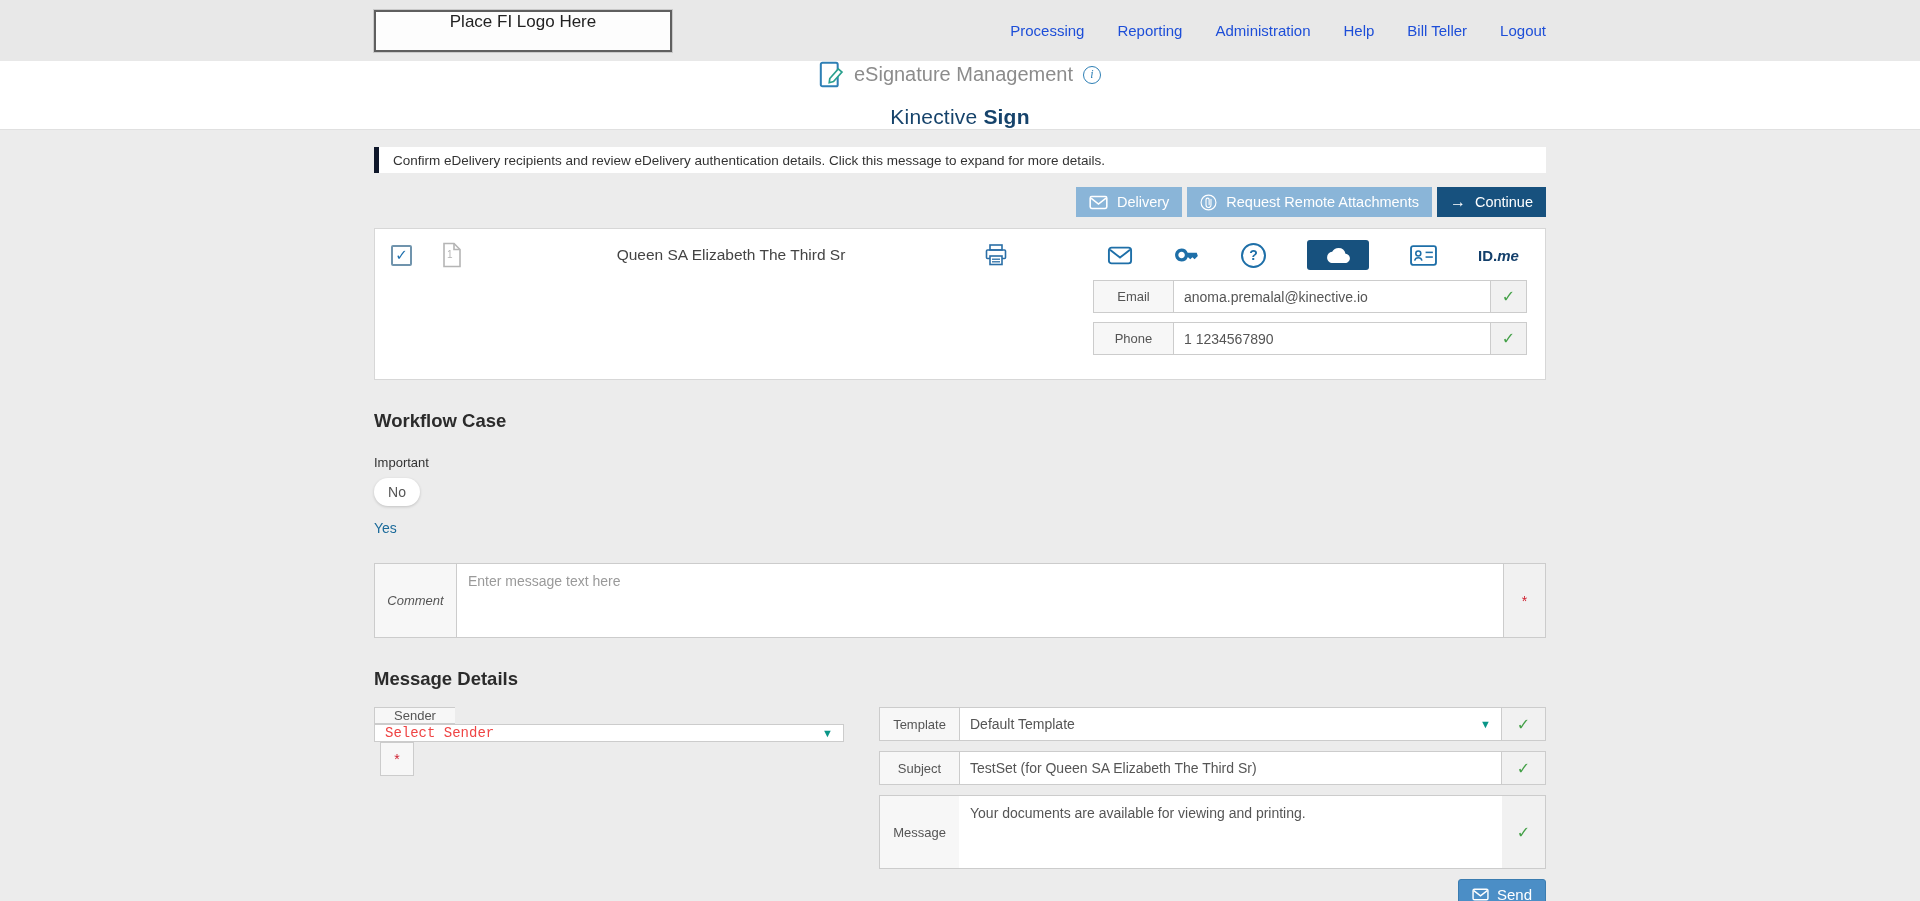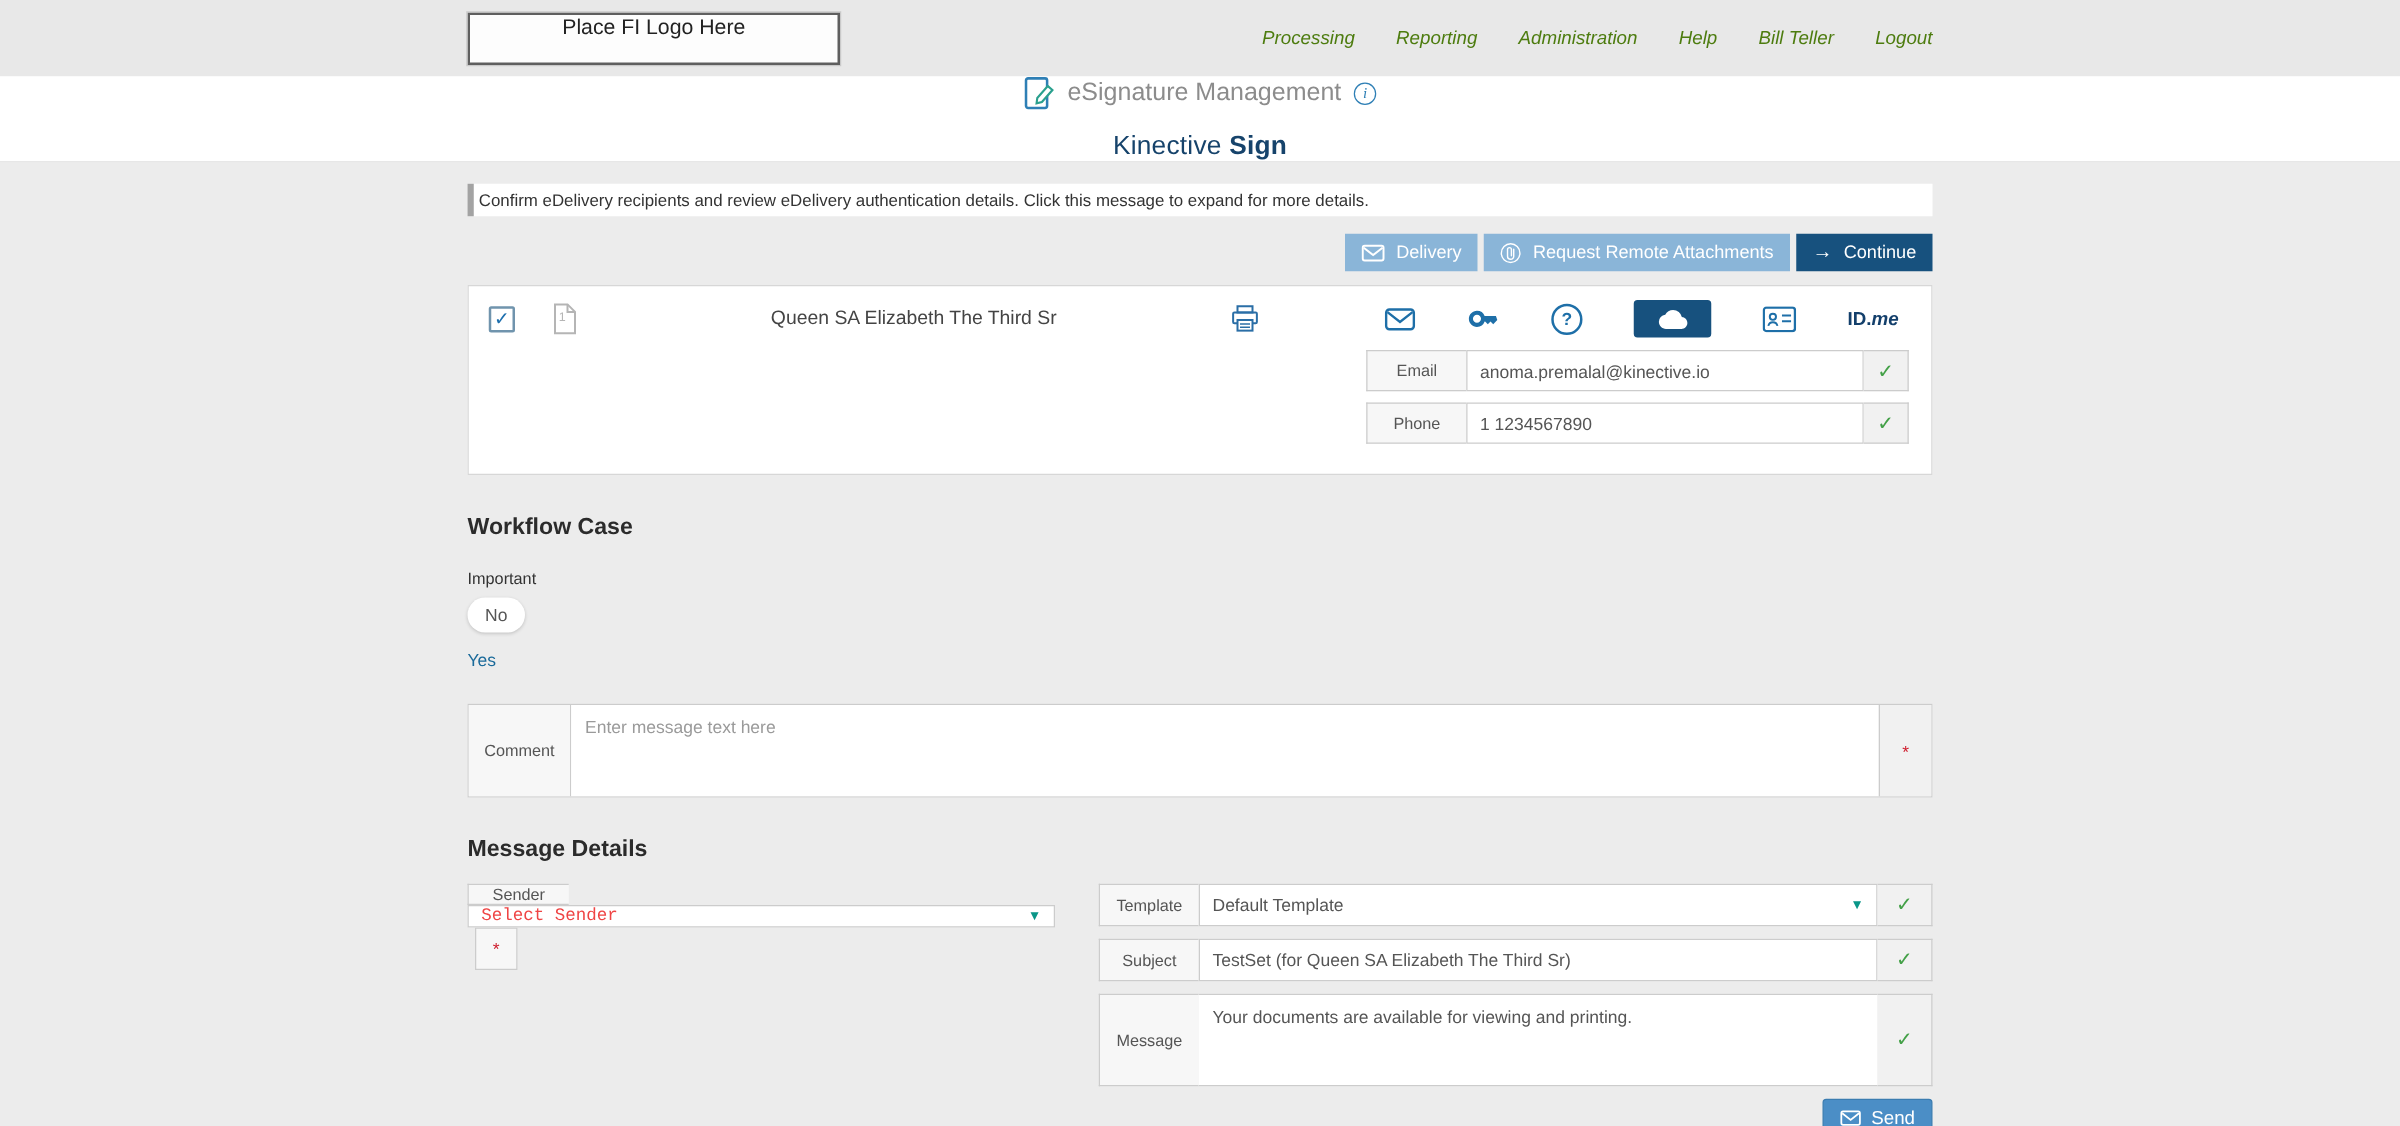--- a/index.html
+++ b/index.html
@@ -14,42 +14,42 @@
   
   .topbar { height: 61px; background: #e8e8e8; }
   .topbar-inner { display: flex; align-items: center; justify-content: space-between; height: 100%; }
   .logo-box {
     width: 298px; height: 42px; background: #fdfdfd;
     border: 2px solid #5f5f5f; outline: 1px solid #c9c9c9;
     display: flex; align-items: flex-start; justify-content: center; cursor: pointer;
   }
   .logo-box span { font-size: 17px; color: #222; }
   .topnav { display: flex; align-items: center; gap: 33px; }
-  .topnav a { font-size: 15px; color: #4d7c0f; text-decoration: none; cursor: pointer; font-style: italic; }
+  .topnav a { font-size: 15px; color: #1d4ed8; text-decoration: none; cursor: pointer; }
 
   
   .header { height: 69px; background: #fff; border-bottom: 1px solid #e0e0e0; }
   .header-inner { display: flex; align-items: center; justify-content: space-between; height: 100%; flex-direction: column; }
   .title-wrap { display: flex; align-items: center; gap: 10px; }
   .page-title { font-size: 20px; color: #8c8c8c; }
   .info-circle {
     width: 18px; height: 18px; border: 1px solid #2e7fb5; border-radius: 50%;
     color: #2e7fb5; font-size: 12px; font-style: italic;
     font-family: "Liberation Serif", serif;
     display: flex; align-items: center; justify-content: center; cursor: pointer;
   }
   .brand { font-size: 21px; color: #16436b; letter-spacing: .2px; }
   .brand .bold { font-weight: bold; }
 
   
   .main { padding-top: 17px; }
 
   .alert {
-    background: #fff; border-left: 5px solid #a3a3a3; height: 26px;
-    display: flex; align-items: center; padding-left: 4px;
+    background: #fff; border-left: 5px solid #0f172a; height: 26px;
+    display: flex; align-items: center; padding-left: 14px;
     font-size: 13.5px; color: #333; cursor: pointer;
   }
 
   .toolbar { display: flex; justify-content: flex-end; gap: 5px; margin-top: 14px; }
   .btn {
     height: 30px; display: inline-flex; align-items: center; gap: 9px;
     padding: 0 13px; font-size: 14.5px; color: #fff; cursor: pointer; border: none;
   }
   .btn-light { background: #8ab5d8; }
   .btn-dark  { background: #17517e; }
@@ -119,21 +119,21 @@
   .important-label { font-size: 13px; color: #333; margin-top: 23px; }
   .option-pill {
     margin-top: 8px; width: 46px; height: 28px; background: #fff; border-radius: 14px;
     box-shadow: 0 1px 3px rgba(0,0,0,.18);
     display: flex; align-items: center; justify-content: center;
     font-size: 14px; color: #555; cursor: pointer;
   }
   .option-yes { margin-top: 14px; font-size: 14px; color: #1a6a9a; cursor: pointer; width: fit-content; }
 
   .comment-row { margin-top: 27px; display: flex; background: #fff; border: 1px solid #ccc; height: 75px; }
-  .comment-row .cell-label { width: 82px; border: none; border-right: 1px solid #ccc; height: auto; }
+  .comment-row .cell-label { width: 82px; border: none; border-right: 1px solid #ccc; height: auto; font-style: italic; }
   textarea.cell-textarea {
     flex: 1; border: none; outline: none; resize: none;
     padding: 9px 11px; font-size: 14px; color: #555;
     font-family: "Liberation Sans", "DejaVu Sans", sans-serif;
   }
   textarea.cell-textarea::placeholder { color: #9a9a9a; }
   .req-cell {
     width: 42px; background: #f1f1f1; border-left: 1px solid #ccc;
     display: flex; align-items: center; justify-content: center;
     color: #cf2030; font-size: 14px; flex: none;

